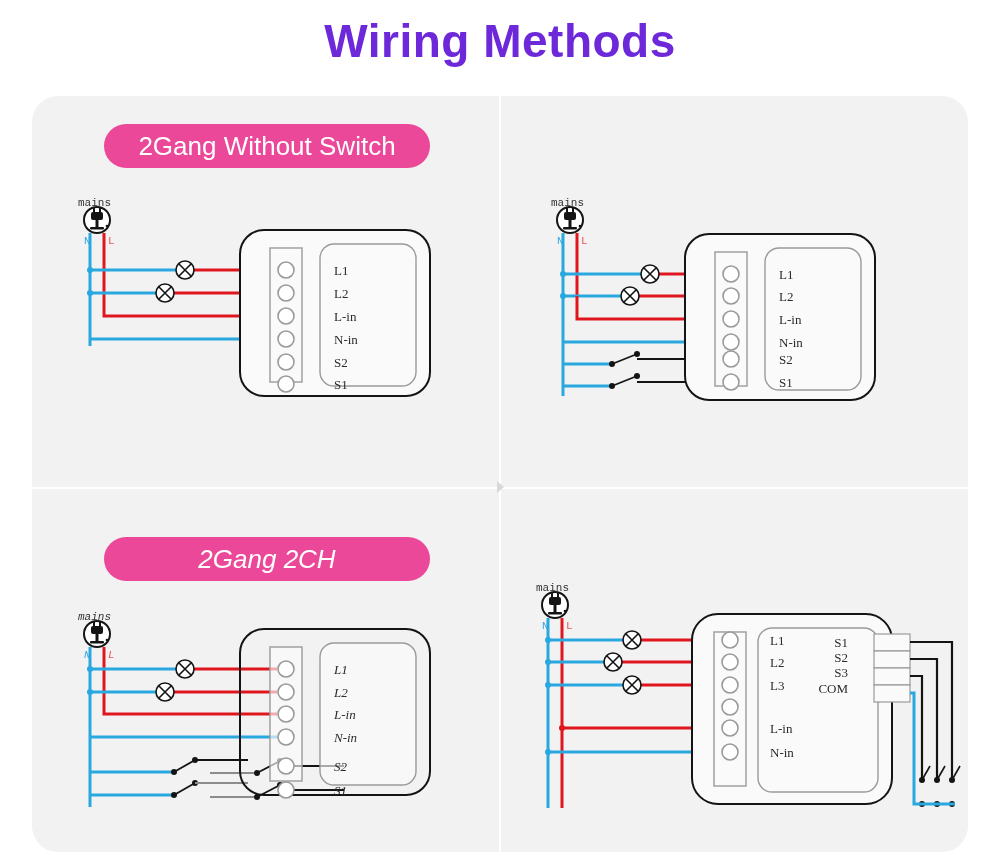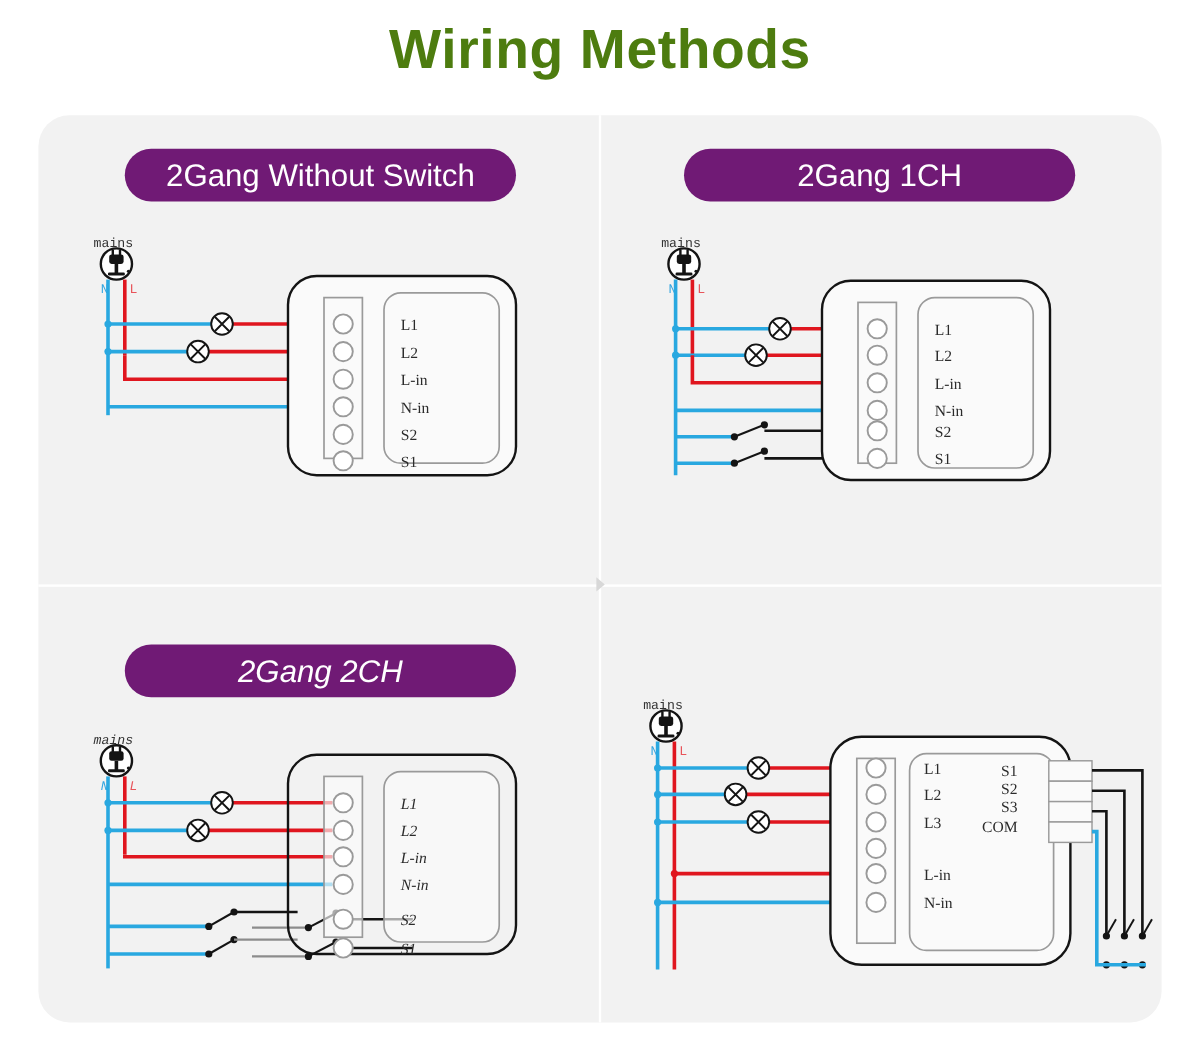--- a/index.html
+++ b/index.html
@@ -3,21 +3,21 @@
 <meta charset="utf-8">
 <style>
   html,body{margin:0;padding:0;}
   body{
     width:1000px;height:865px;background:#ffffff;
     font-family:"Liberation Sans", sans-serif;
     overflow:hidden;position:relative;
   }
   .page-title{
     position:absolute;left:0;top:14px;width:1000px;text-align:center;
-    font-size:46px;font-weight:bold;color:#4d7c0f;letter-spacing:.5px;
+    font-size:46px;font-weight:bold;color:#6d28d9;letter-spacing:.5px;
   }
   .board{
     position:absolute;left:32px;top:96px;width:936px;height:756px;
     background:#f2f2f2;border-radius:26px;
   }
   .board-divider-v{
     position:absolute;left:499px;top:96px;width:2px;height:756px;background:#ffffff;
   }
   .board-divider-h{
     position:absolute;left:32px;top:487px;width:936px;height:2px;background:#ffffff;
@@ -26,21 +26,21 @@
     position:absolute;left:497px;top:481px;width:0;height:0;
     border-top:6px solid transparent;border-bottom:6px solid transparent;
     border-left:7px solid #d8d8d8;
   }
   .panel{position:absolute;}
   .p1{left:32px;top:96px;width:468px;height:392px;}
   .p2{left:500px;top:96px;width:468px;height:392px;}
   .p3{left:32px;top:517px;width:468px;height:364px;font-style:italic;}
   .p4{left:500px;top:488px;width:468px;height:364px;}
   .badge{
-    position:absolute;background:#701a75;color:#ffffff;border-radius:24px;
+    position:absolute;background:#ec4899;color:#ffffff;border-radius:24px;
     font-size:26px;line-height:44px;text-align:center;height:44px;white-space:nowrap;
   }
   .b1{left:72px;top:28px;width:326px;}
   .b2{left:70px;top:28px;width:326px;}
   .b3{left:72px;top:20px;width:326px;}
   .b4{left:70px;top:20px;width:326px;}
   svg{position:absolute;left:0;top:0;overflow:visible;}
   .lbl-mains{font-family:"Liberation Mono", monospace;font-size:11px;fill:#333;}
   .lbl-n{font-family:"Liberation Mono", monospace;font-size:11px;fill:#34a6e0;}
   .lbl-l{font-family:"Liberation Mono", monospace;font-size:11px;fill:#e8545a;}
@@ -110,21 +110,20 @@
     <circle cx="254" cy="243" r="8" fill="#fff" stroke="#9a9a9a" stroke-width="1.6"></circle>
     <text class="lbl-term" x="302" y="248">N-in</text>
     <circle cx="254" cy="266" r="8" fill="#fff" stroke="#9a9a9a" stroke-width="1.6"></circle>
     <text class="lbl-term" x="302" y="271">S2</text>
     <circle cx="254" cy="288" r="8" fill="#fff" stroke="#9a9a9a" stroke-width="1.6"></circle>
     <text class="lbl-term" x="302" y="293">S1</text>
   </svg>
 </div>
 
 <div class="panel p2">
-  <div class="badge b2">2Gang 1CH</div>
 
   <svg width="468" height="392" viewBox="0 0 468 392">
     <g>
       <circle cx="70" cy="124" r="13" fill="#fff" stroke="#141414" stroke-width="2"></circle>
       <rect x="64" y="116" width="12" height="8" rx="2" fill="#141414"></rect>
       <rect x="68.5" y="124" width="3" height="8" fill="#141414"></rect>
       <rect x="63" y="131" width="14" height="2.5" rx="1" fill="#141414"></rect>
       <rect x="66" y="112" width="2" height="5" fill="#141414"></rect>
       <rect x="72" y="112" width="2" height="5" fill="#141414"></rect>
       <circle cx="80" cy="130" r="1.3" fill="#141414"></circle>

